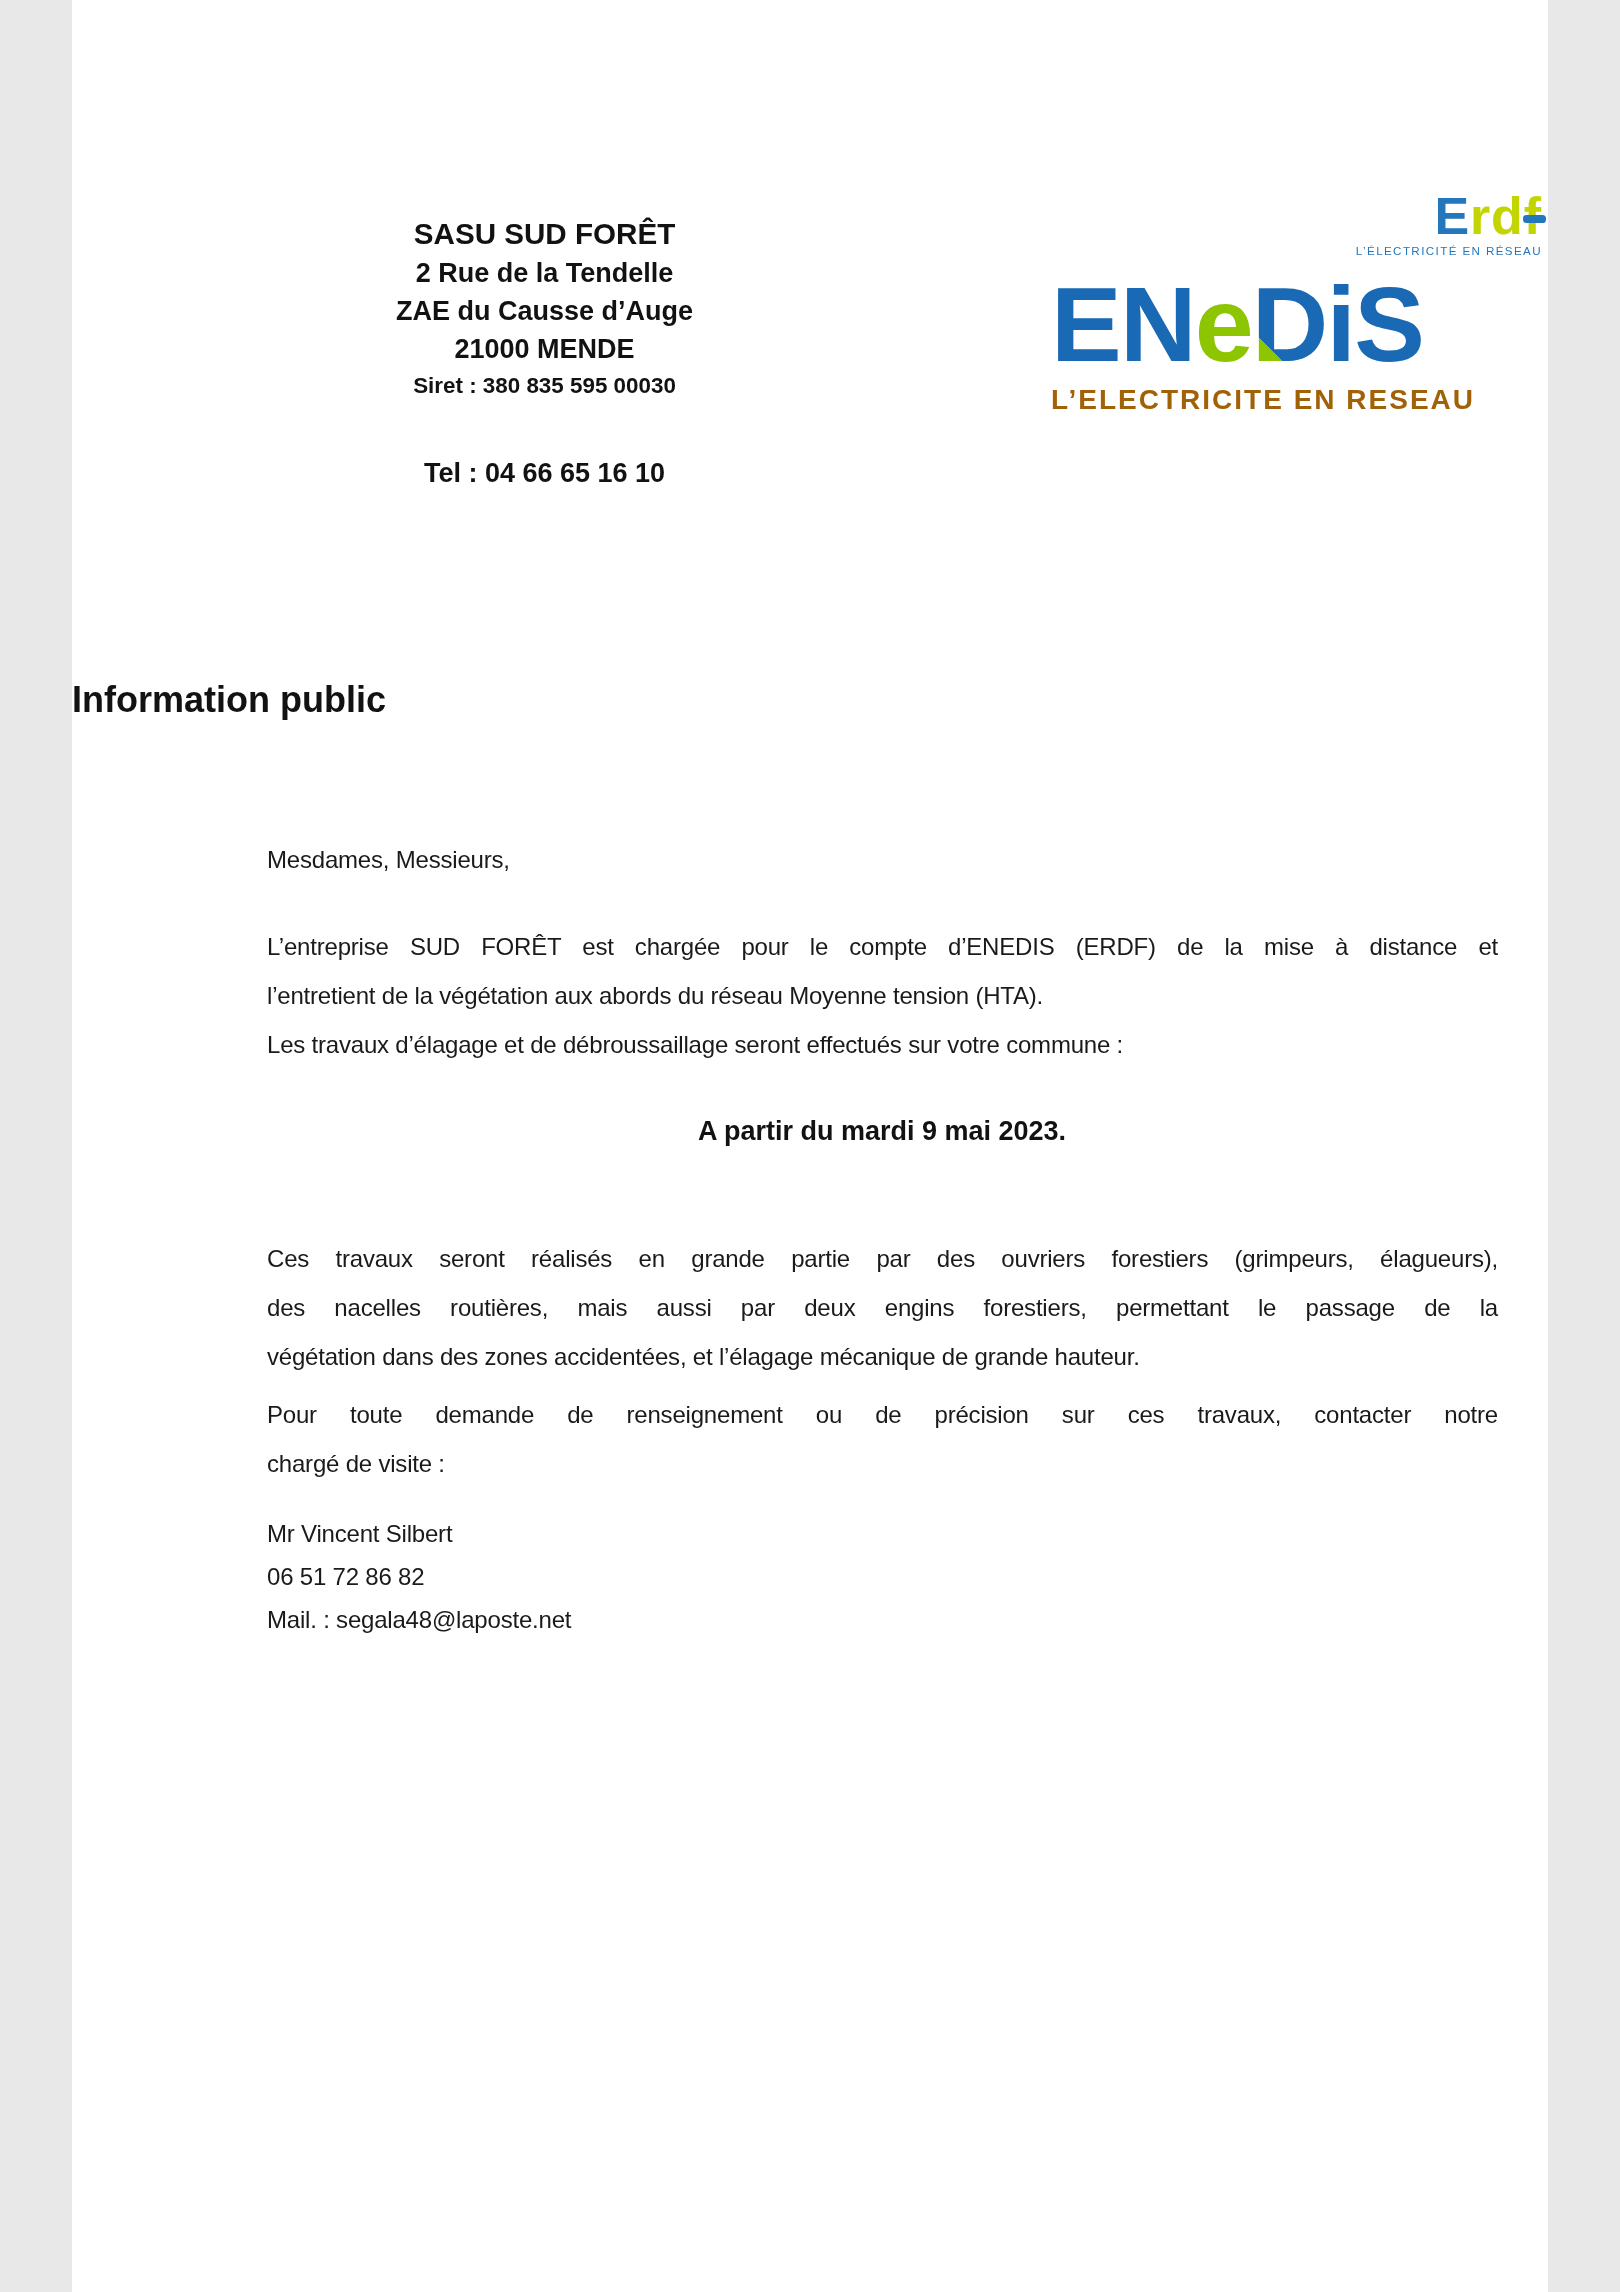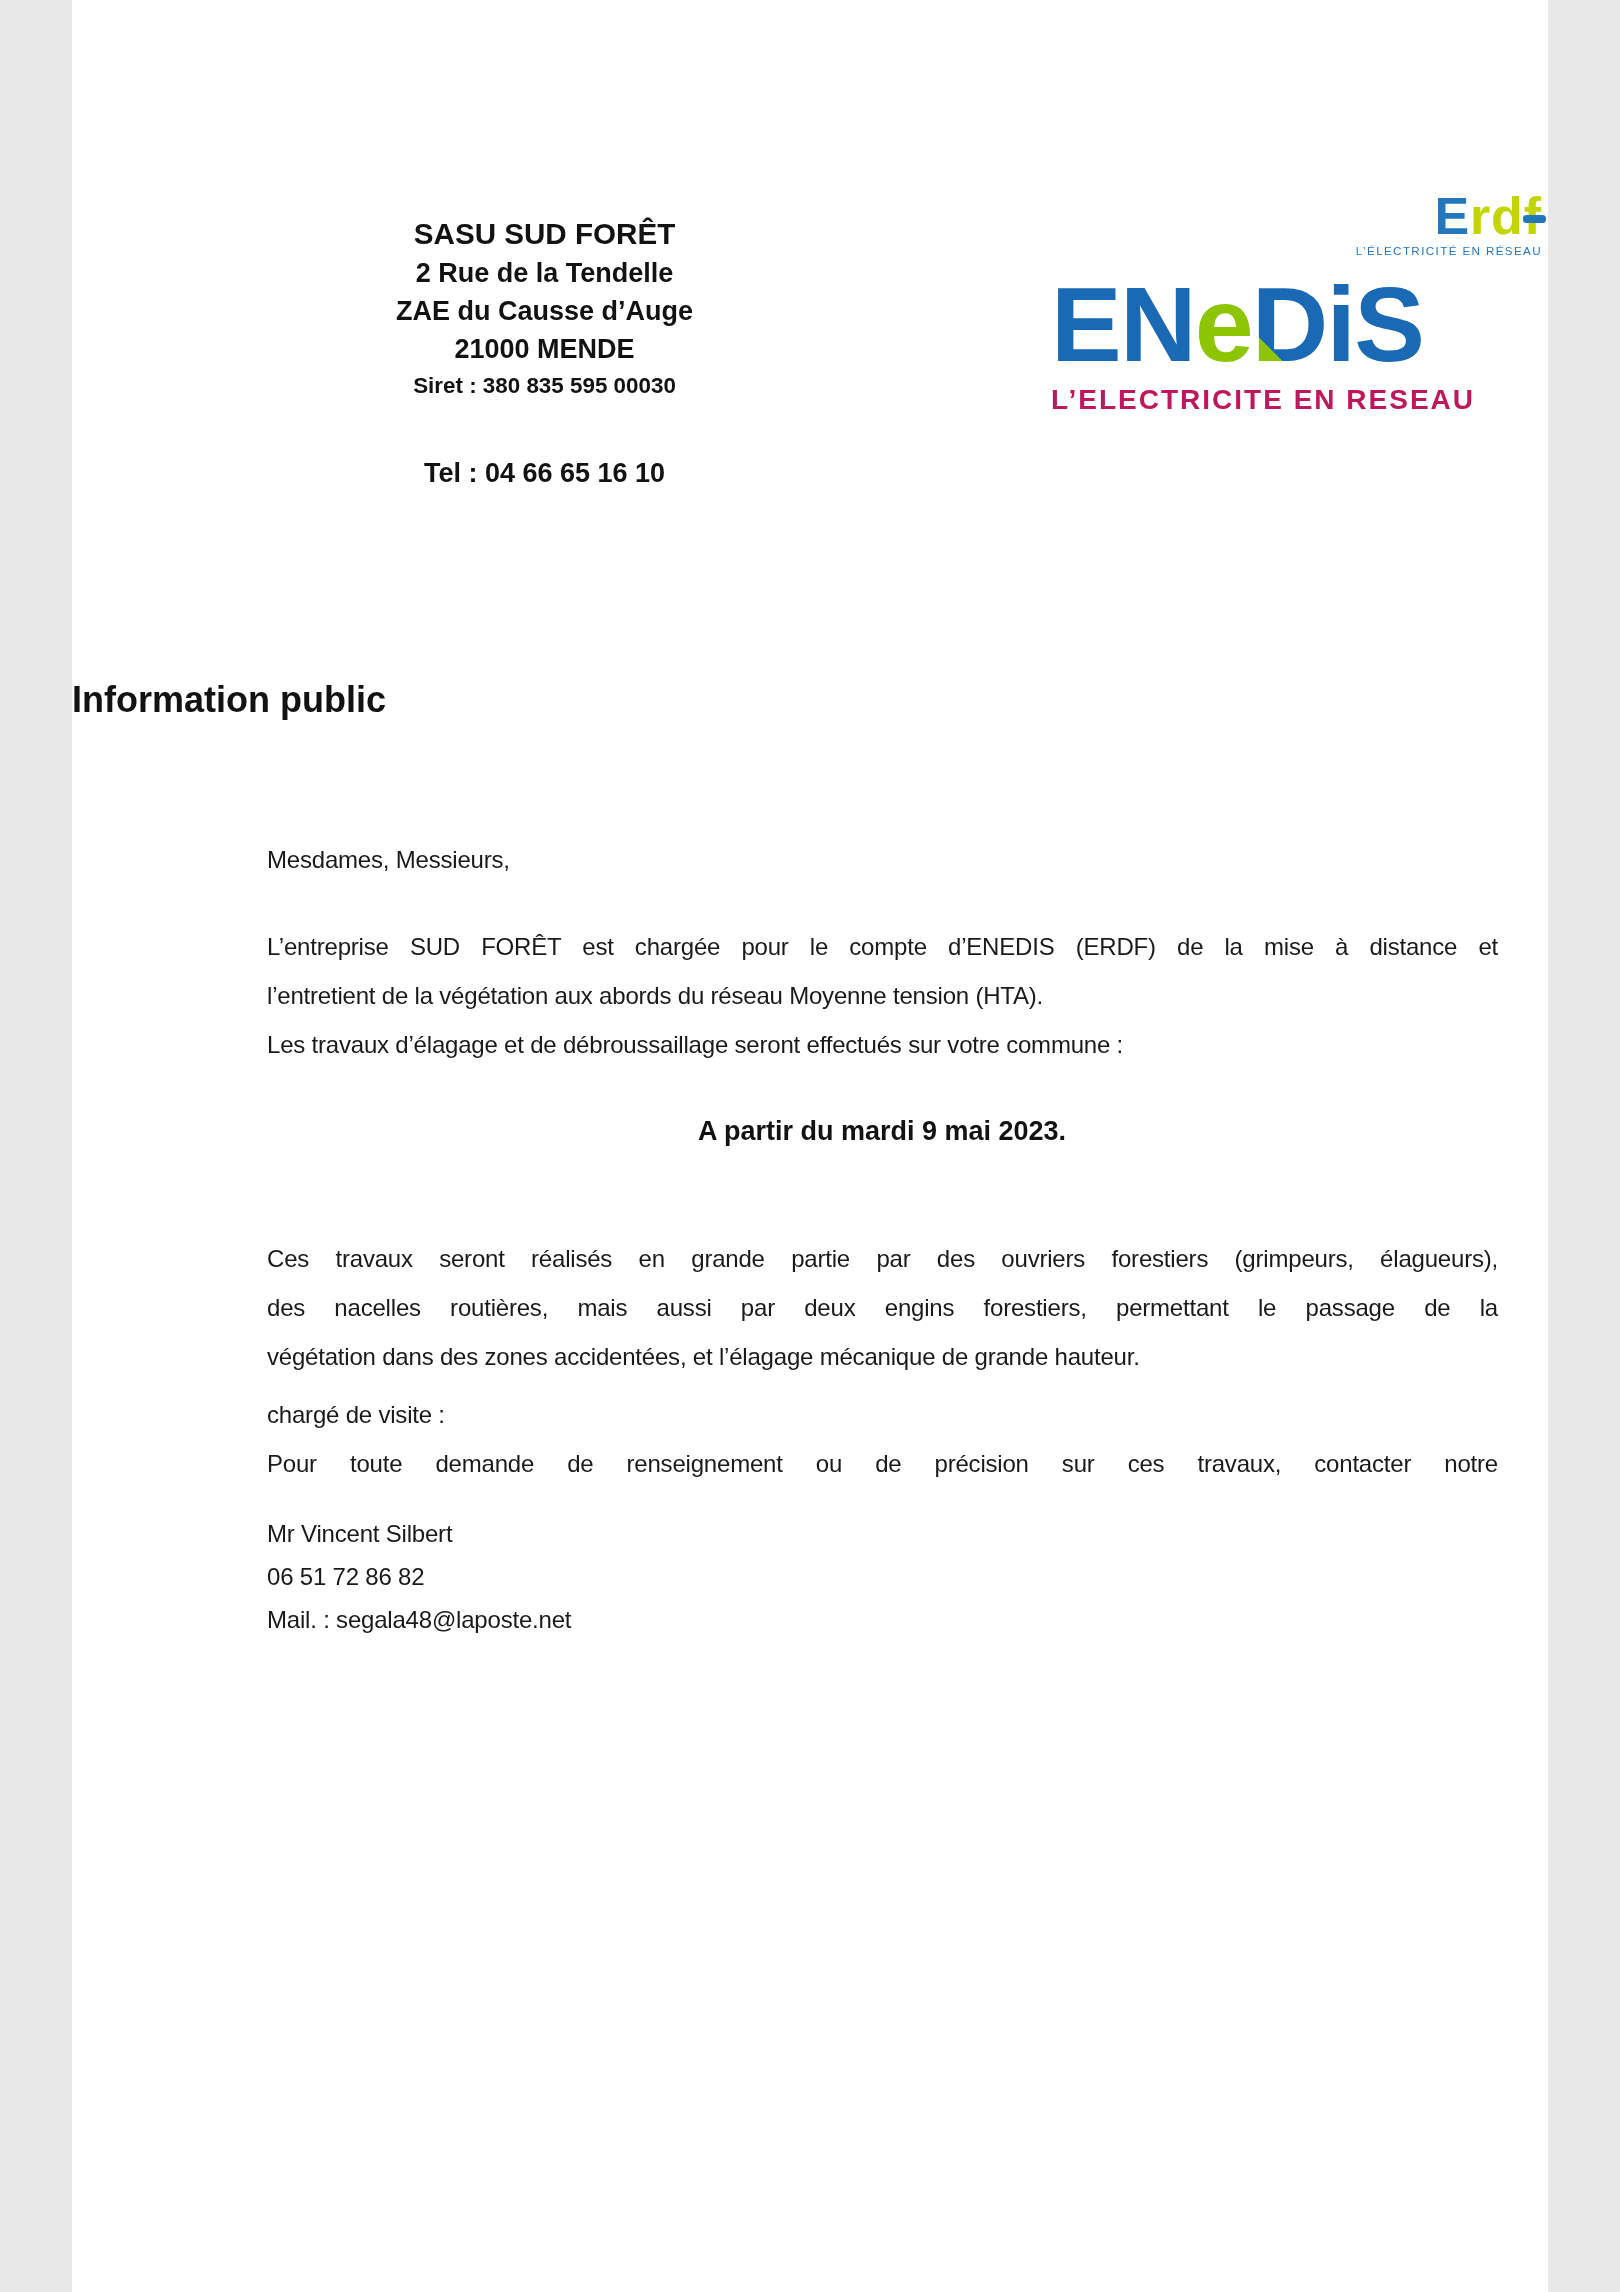--- a/index.html
+++ b/index.html
@@ -52,21 +52,21 @@
   @supports ((-webkit-background-clip:text) or (background-clip:text)) {
     .enedis-d {
       background:linear-gradient(45deg, #8DC500 0 27%, #1A69B4 27% 100%);
       -webkit-background-clip:text; background-clip:text;
       color:transparent;
     }
   }
   .enedis-tagline {
     margin-top:7.2px;
     font-size:28px; font-weight:bold; letter-spacing:2px;
-    color:#be185d; white-space:nowrap;
+    color:#a16207; white-space:nowrap;
   }
 
   
   .title {
     position:absolute; left:0; top:679px; width:1620px;
     text-align:left; font-size:36px; font-weight:bold; color:#121212;
   }
   .col { position:absolute; left:195px; width:1231px; }
   .line { font-size:24px; line-height:49px; letter-spacing:-0.2px; }
   .j    { text-align:justify; text-align-last:justify; }
@@ -118,22 +118,22 @@
 
   <div class="dateline">A partir du mardi 9 mai 2023.</div>
 
   <div class="col para2">
     <div class="line j">Ces travaux seront réalisés en grande partie par des ouvriers forestiers (grimpeurs, élagueurs),</div>
     <div class="line j">des nacelles routières, mais aussi par deux engins forestiers, permettant le passage de la</div>
     <div class="line">végétation dans des zones accidentées, et l’élagage mécanique de grande hauteur.</div>
   </div>
 
   <div class="col para3">
+    <div class="line j">Pour toute demande de renseignement ou de précision sur ces travaux, contacter notre</div>
     <div class="line">chargé de visite :</div>
-    <div class="line j">Pour toute demande de renseignement ou de précision sur ces travaux, contacter notre</div>
   </div>
 
   <div class="col contact">
     <div class="line">Mr Vincent Silbert</div>
     <div class="line">06 51 72 86 82</div>
     <div class="line">Mail. : segala48@laposte.net</div>
   </div>
 
 </div>
 

